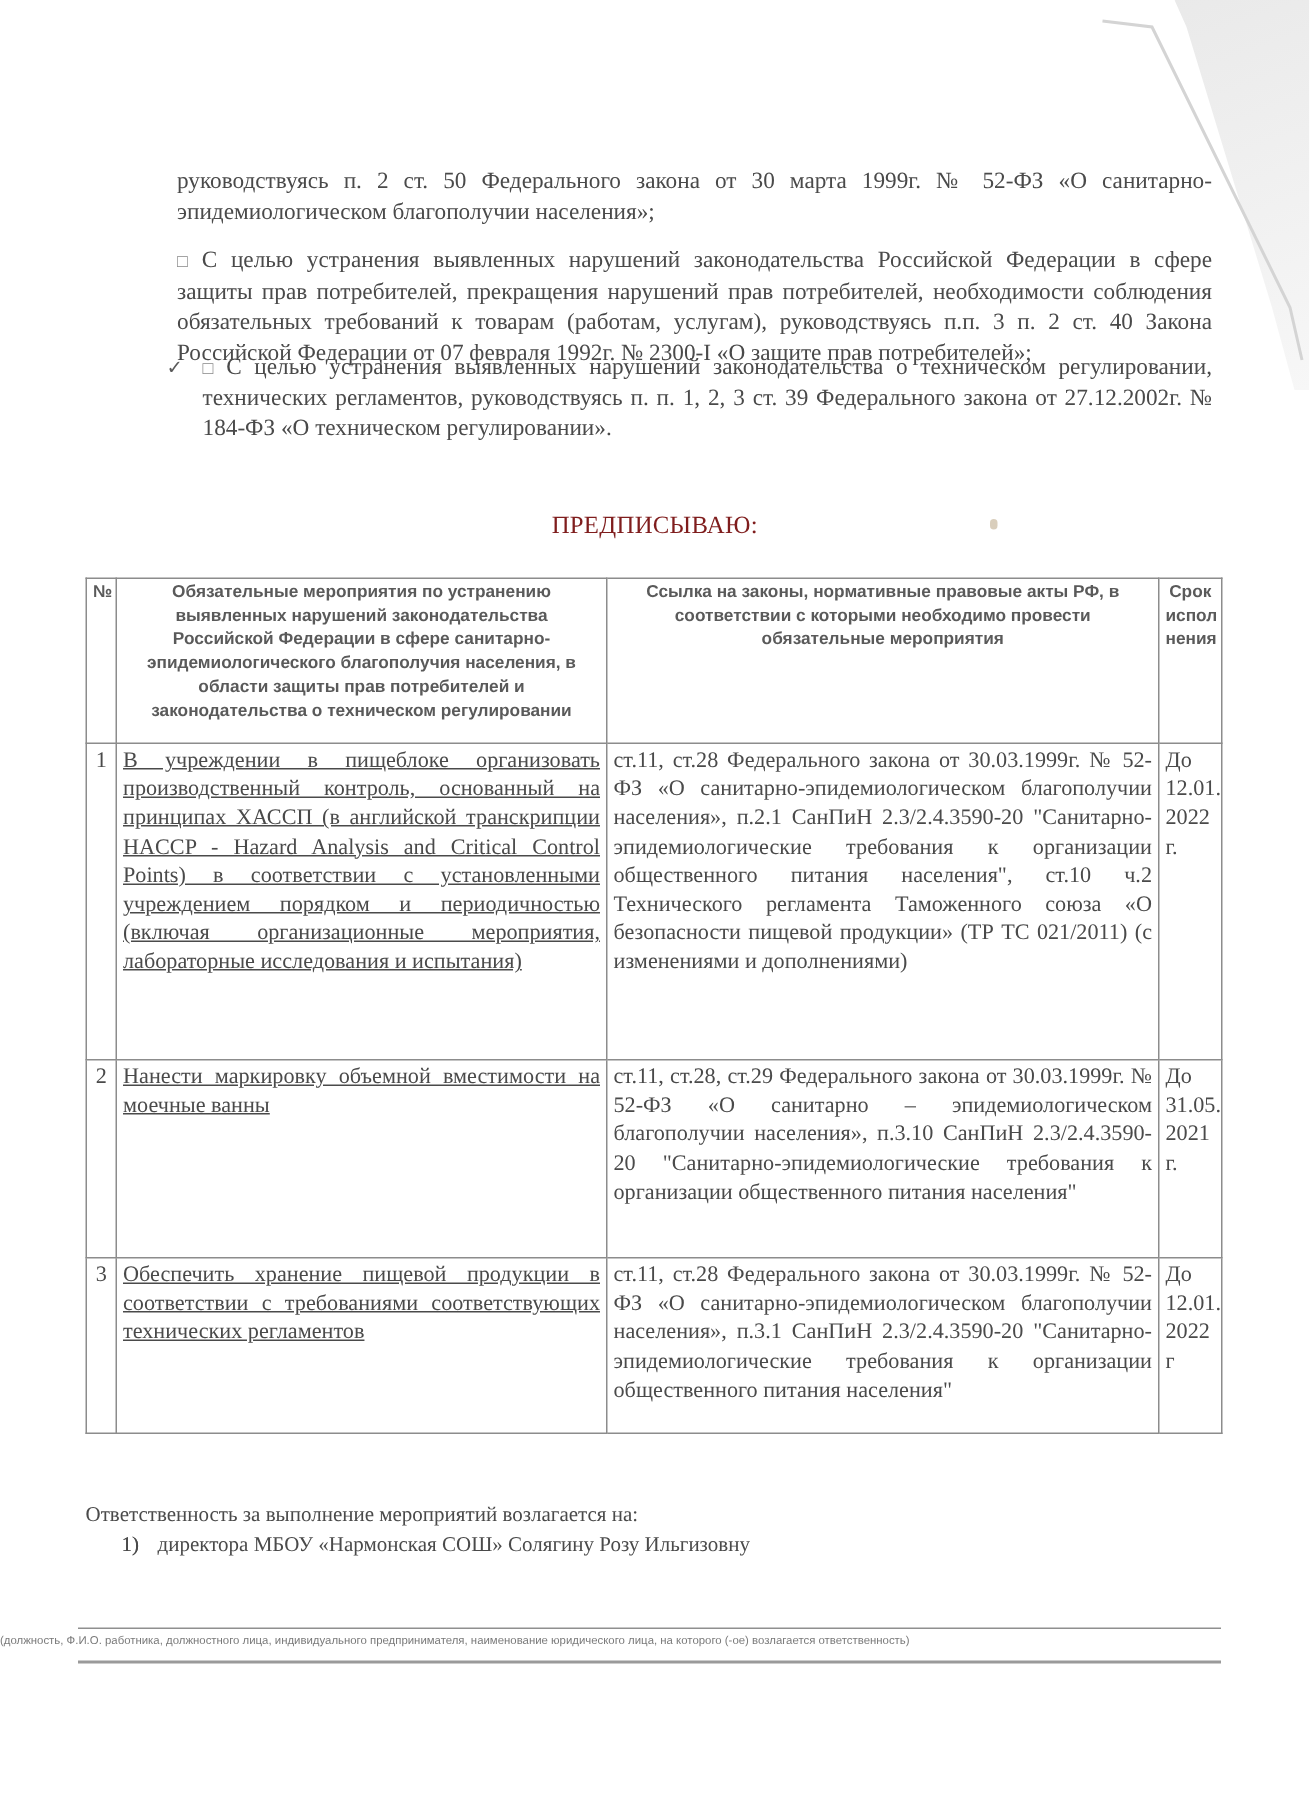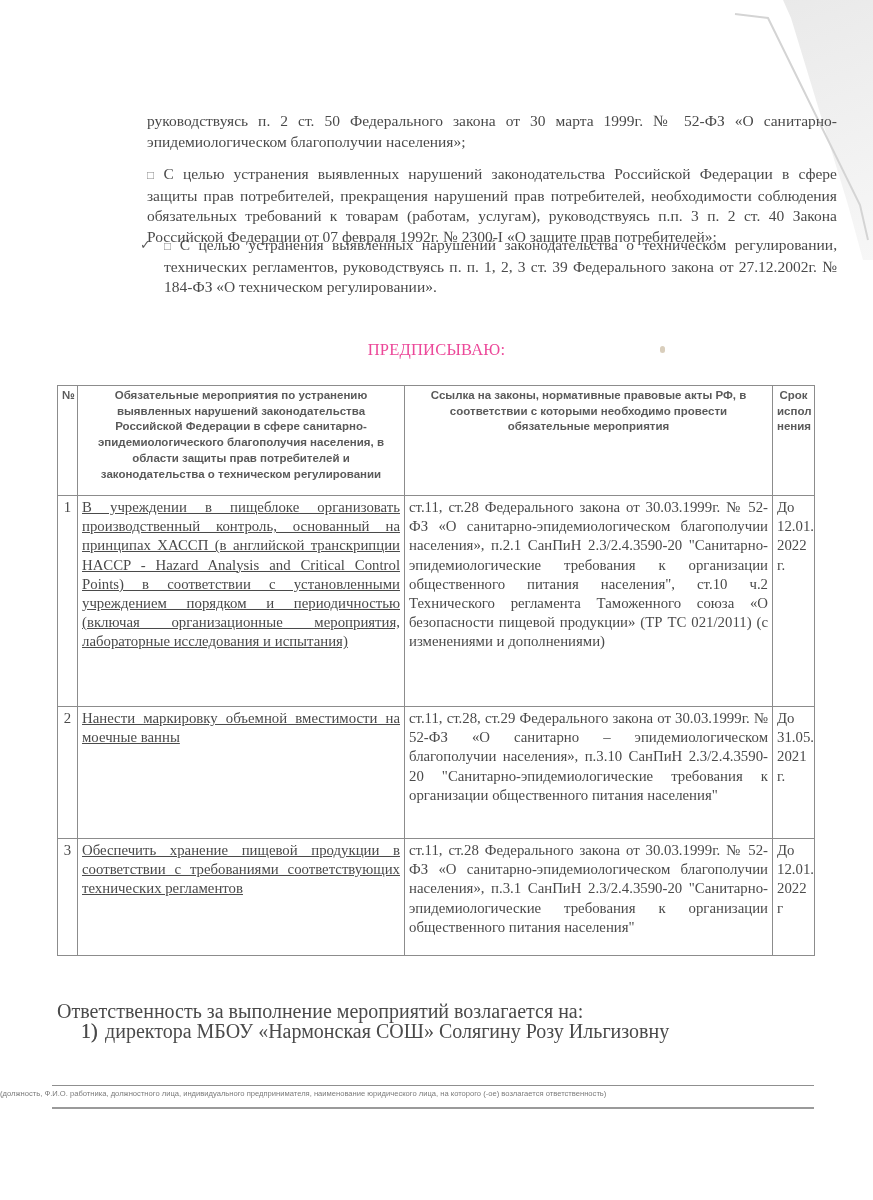--- a/index.html
+++ b/index.html
@@ -12,48 +12,48 @@
   .corner {
     position:absolute; right:0; top:0; width:120px; height:260px;
     background:linear-gradient(160deg,#e9e9e9,#f7f7f7);
     clip-path:polygon(30px 0,120px 0,120px 260px,110px 260px,95px 205px,38px 18px);
   }
   .corner-edge {
     position:absolute; left:0; top:0; width:873px; height:260px; pointer-events:none;
   }
   .para {
     position:absolute; left:118px; width:690px; font-size:15.5px; line-height:20.5px;
-    text-align:justify; color:#4a4a4a;margin-left:29px;
+    text-align:justify; color:#4a4a4a;
   }
   .checkbox-glyph { font-size:12px; color:#8a8a8a; margin-right:4px; }
   .check-glyph { position:absolute; left:-24px; top:0; color:#5a5a5a; font-size:13px; }
   .title {
     position:absolute; left:0; width:873px; top:340px; text-align:center;
-    font-size:16.5px; color:#ec4899; letter-spacing:0.2px;
+    font-size:16.5px; color:#7f1d1d; letter-spacing:0.2px;
   }
   .dot-mark { position:absolute; left:660px; top:346px; width:5px; height:7px; background:#c9b9a0; border-radius:3px; opacity:.7; }
   table.main {
     position:absolute; left:57px; top:385px; width:757px;
     border-collapse:collapse; table-layout:fixed;
   }
   table.main td, table.main th {
     border:1px solid #8c8c8c; vertical-align:top; padding:2px 4px;
   }
   table.main th {
     font-family:"Liberation Sans Narrow","Liberation Sans", sans-serif;
     font-weight:bold; font-size:11.5px; line-height:15.7px; color:#5a5a5a; text-align:center;
   }
   th.num { font-weight:normal; font-size:11px; text-align:left; }
   table.main td { font-size:14.8px; line-height:19.2px; color:#4a4a4a; }
   td.cell-num { text-align:center; color:#7a7a7a; font-size:13px; }
   td.cell-measure { text-align:justify; color:#6a6a6a;text-decoration:underline; }
   td.cell-ref { text-align:justify; color:#3e3e3e; }
   td.cell-deadline { color:#3e3e3e; font-size:14px; line-height:19px; }
   .resp {
-    position:absolute; left:57px; top:1001px; width:757px; font-size:20px; line-height:20px; color:#4a4a4a;
+    position:absolute; left:57px; top:1001px; width:757px; font-size:14px; line-height:20px; color:#4a4a4a;
   }
   .resp .item { position:relative; padding-left:48px; text-align:justify; }
   .resp .item .n { position:absolute; left:24px; top:0; }
   .sig-line1 { position:absolute; left:52px; top:1085px; width:762px; height:1px; background:#8f8f8f; }
   .sig-line2 { position:absolute; left:52px; top:1107px; width:762px; height:2px; background:#9a9a9a; }
   .sig-caption {
     position:absolute; left:0; width:873px; top:1089px; text-align:left;
     font-family:"Liberation Sans", sans-serif; font-size:7.6px; color:#7a7a7a;
   }
 </style>

